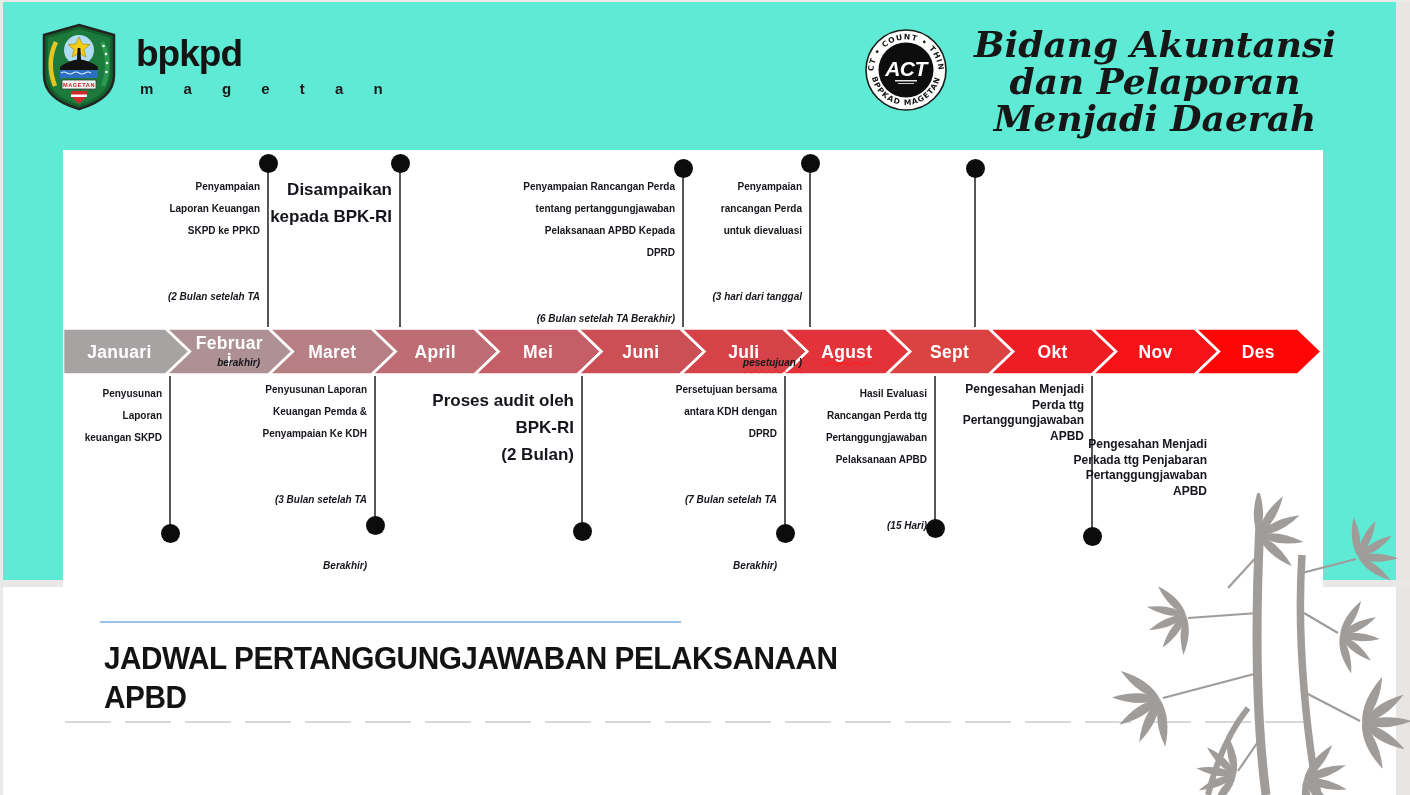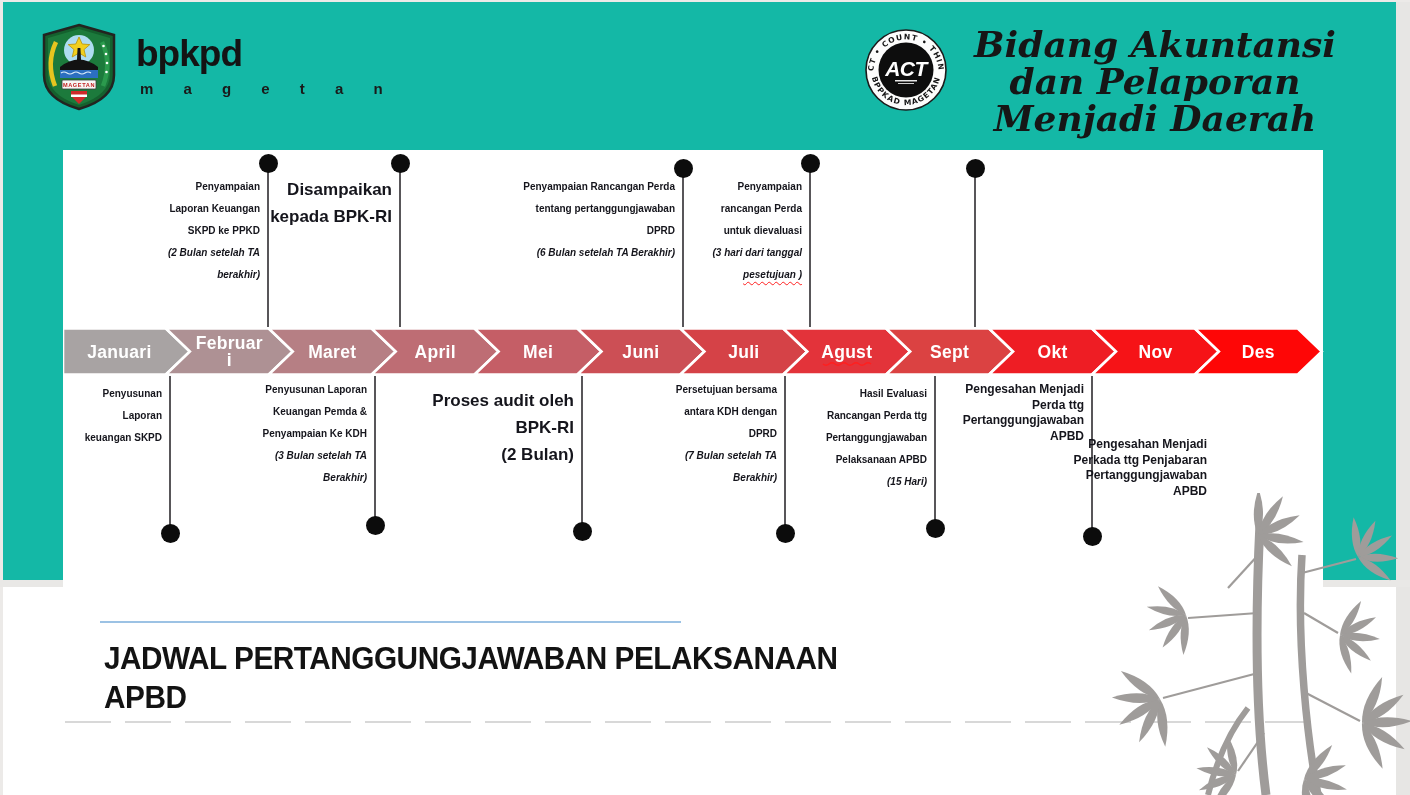--- a/index.html
+++ b/index.html
@@ -1,18 +1,18 @@
 <!DOCTYPE html>
 <html><head>
 <meta charset="utf-8">
 <style>
   * { margin:0; padding:0; box-sizing:border-box; }
   html,body { width:1410px; height:795px; overflow:hidden;
               font-family:"Liberation Sans", sans-serif; }
-  #stage { position:relative; width:1410px; height:587px; background:#14b8a6; }
+  #stage { position:relative; width:1410px; height:587px; background:#5eead4; }
   .edge-strip { position:absolute; background:#eceae8; z-index:0; }
   #strip-left   { left:0; top:0; width:3px; height:795px; }
   #strip-right  { right:0; top:0; width:14px; height:795px; background:#e7e6e4;}
   #strip-bottom { left:0; bottom:0; width:1410px; height:7px; background:#e9e8e6;}
   #strip-top    { left:0; top:0; width:1410px; height:2px; }
 
   
   #crest { position:absolute; left:40px; top:23px; z-index:2; }
   #brand-name { position:absolute; left:136px; top:33px; font-size:37px; font-weight:800;
                 letter-spacing:-1px; color:#141414; z-index:2;}
@@ -38,21 +38,21 @@
 
   
   .vline { position:absolute; width:2px; background:#585659; z-index:1; }
   .dot   { position:absolute; width:19px; height:19px; border-radius:50%;
            background:#0c0c0c; z-index:3; }
   .ctext { position:absolute; text-align:right; color:#15151c; font-weight:bold;
            white-space:nowrap; z-index:3; }
   .ctext.normal { font-size:10px; line-height:22px; }
   .ctext.large  { font-size:17px;   line-height:27px; }
   .ctext.small  { font-size:12px;   line-height:15.5px; }
-  .ital { font-style:italic; }
+  .ital { font-style:italic;margin-top:44px; }
   .wavy { text-decoration-line:underline; text-decoration-style:wavy;
           text-decoration-color:#ff2020; text-decoration-thickness:1px;
           text-underline-offset:3px; }
 
   
   #rule  { position:absolute; left:37px; top:471px; width:581px; height:2px;
            background:#9cc2e4; z-index:2;}
   #title { position:absolute; left:41px; top:489px; font-size:31px; font-weight:800;
            letter-spacing:-0.5px; line-height:39px; color:#131313; z-index:2;
            transform:scaleX(0.96); transform-origin:left top;}
@@ -161,20 +161,21 @@
       <div class="dot" style="left: 327.5px; top: 3.5px;"></div>
       <div class="ctext large" style="right: 931px; top: 26px;">
         <div>Disampaikan</div>
         <div>kepada BPK-RI</div>
       </div>
       <div class="vline" style="left: 619px; top: 18px; height: 159px;"></div>
       <div class="dot" style="left: 610.5px; top: 8.5px;"></div>
       <div class="ctext normal" style="right: 648px; top: 26px;">
         <div>Penyampaian Rancangan Perda</div>
         <div>tentang pertanggungjawaban</div>
+        <div>Pelaksanaan APBD Kepada</div>
         <div>DPRD</div>
         <div class="ital">(6 Bulan setelah TA Berakhir)</div>
       </div>
       <div class="vline" style="left: 746px; top: 13px; height: 164px;"></div>
       <div class="dot" style="left: 737.5px; top: 3.5px;"></div>
       <div class="ctext normal" style="right: 521px; top: 26px;">
         <div>Penyampaian</div>
         <div>rancangan Perda</div>
         <div>untuk dievaluasi</div>
         <div class="ital">(3 hari dari tanggal</div>

